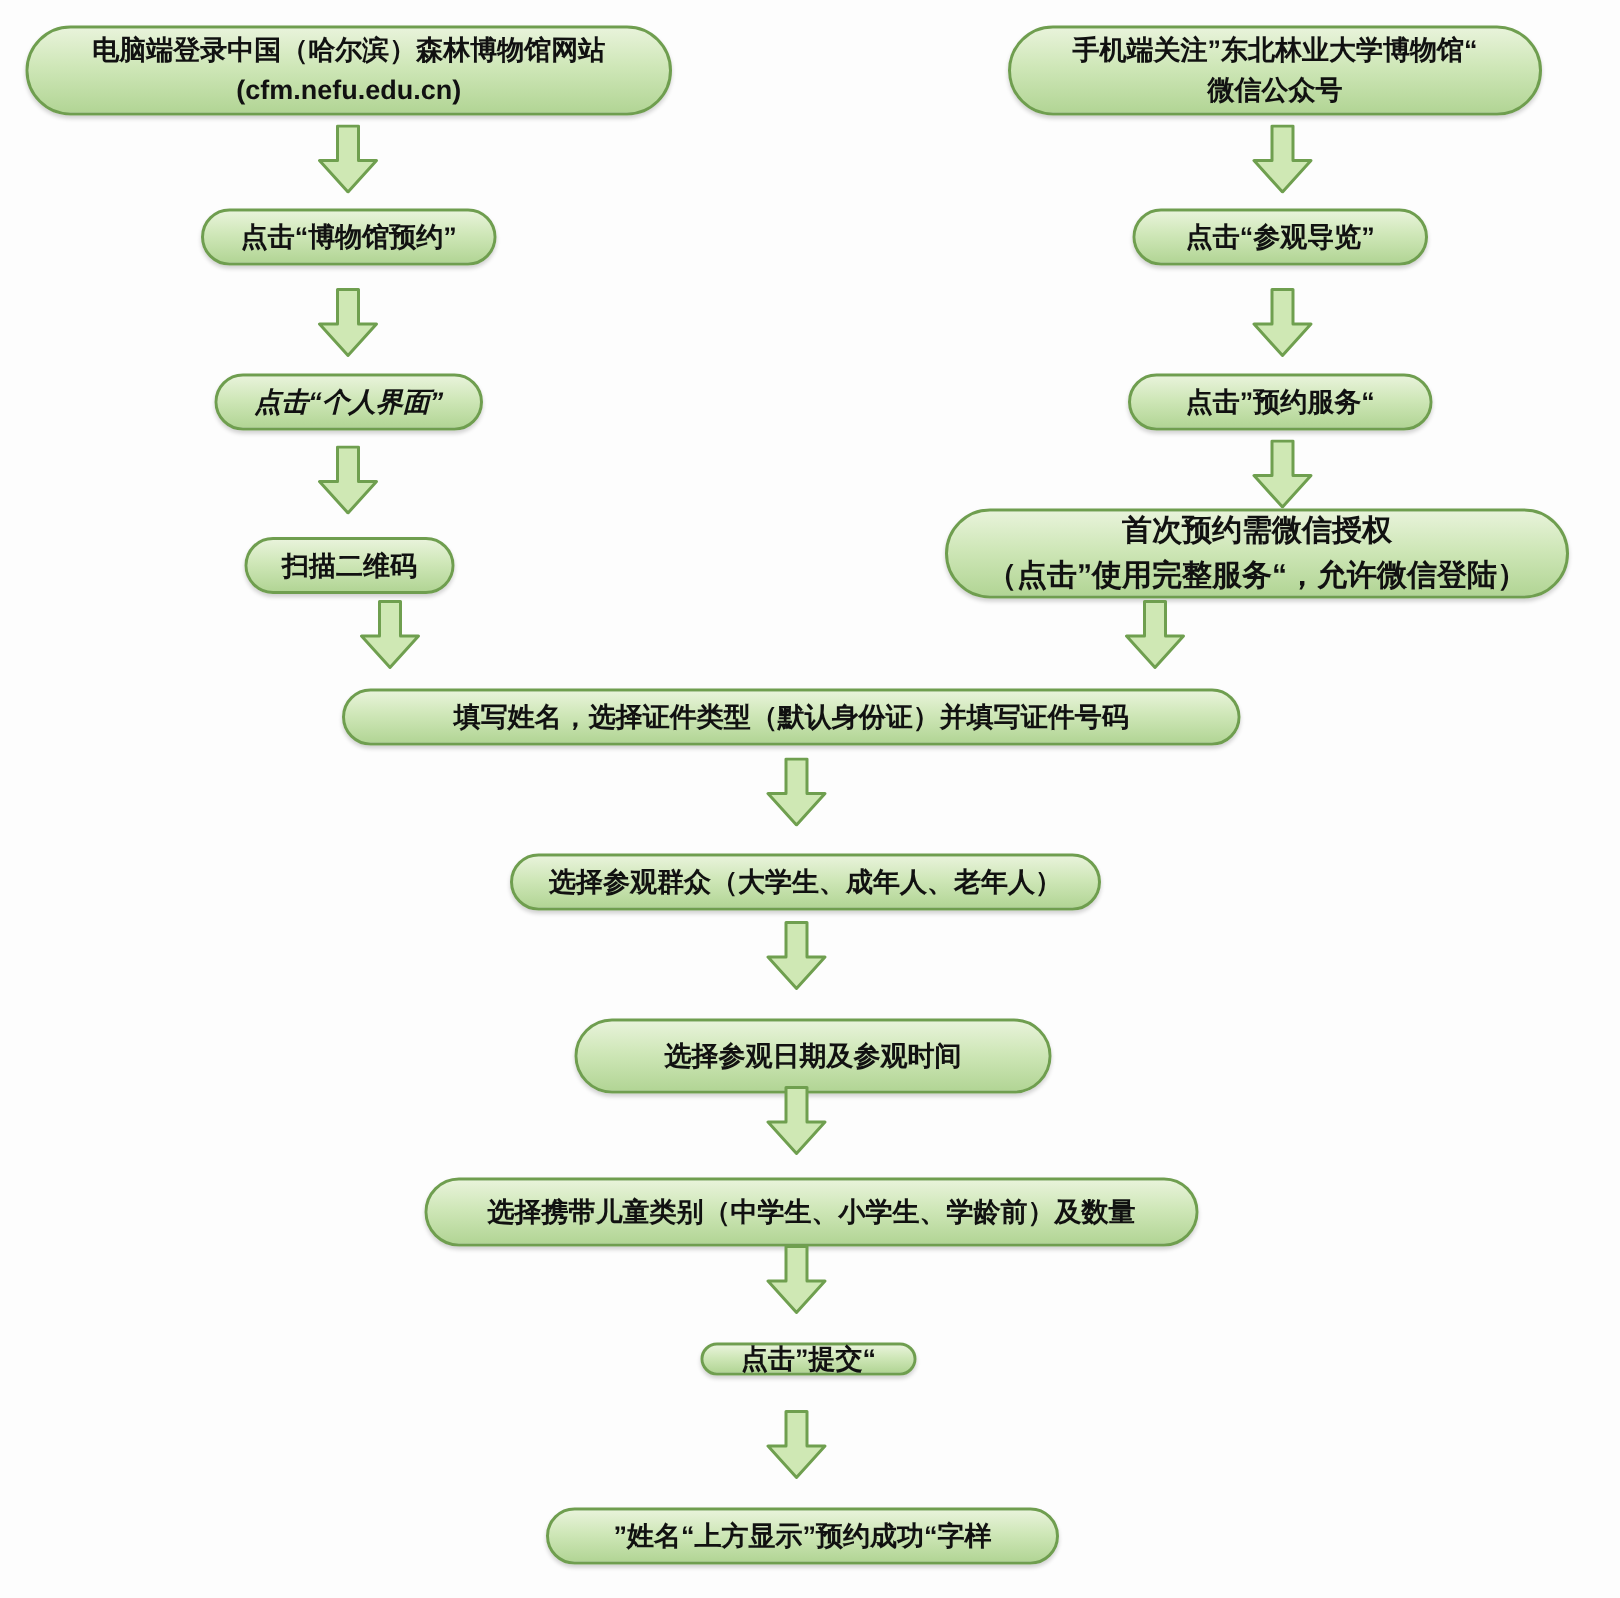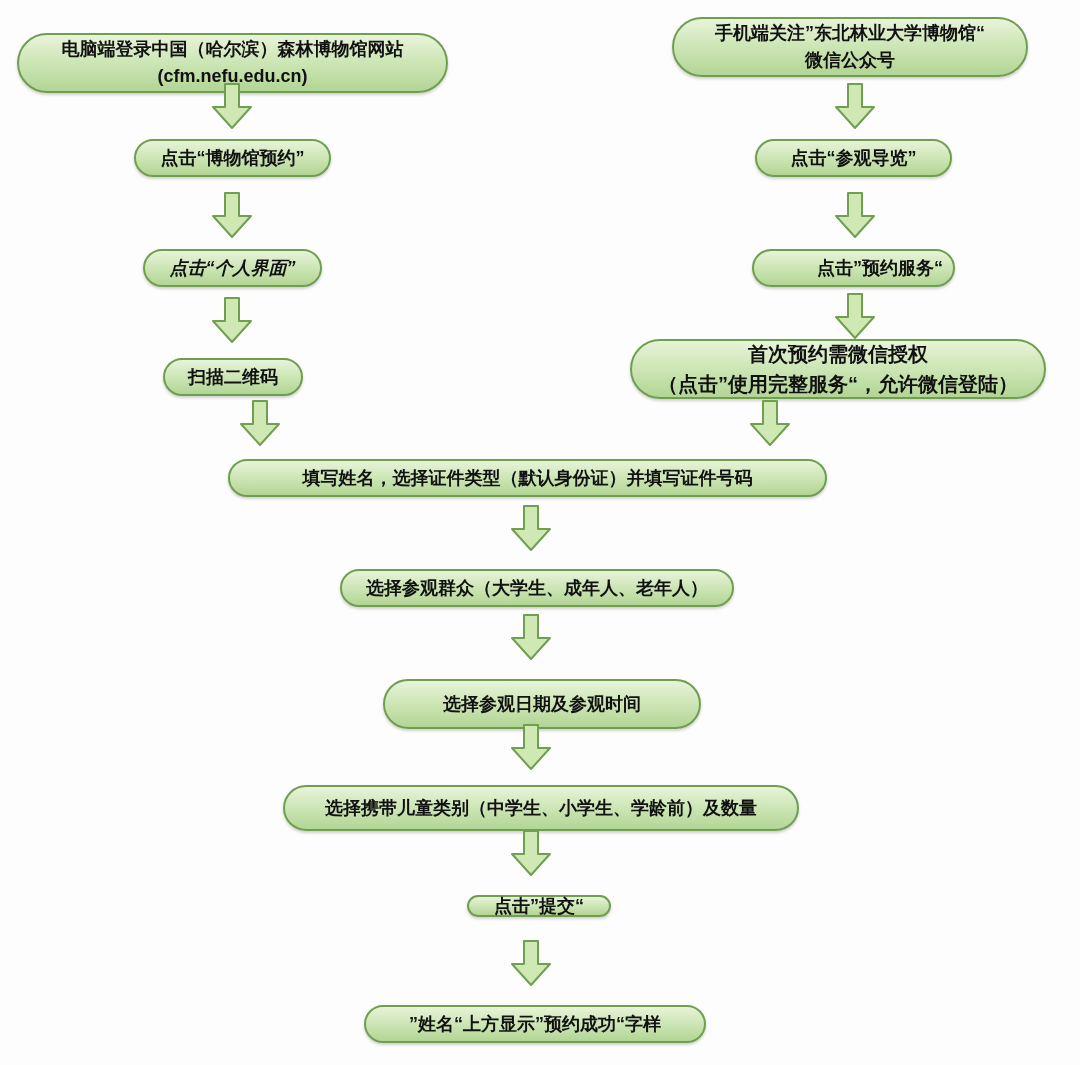--- a/index.html
+++ b/index.html
@@ -42,21 +42,21 @@
 <body>
 
 <div class="canvas">
 
   <svg width="0" height="0" style="position:absolute" aria-hidden="true">
     <defs>
       <path id="blockArrow" d="M15 1 H29 V24 H41 L22 45 L3 24 H15 Z" fill="#cfe8b4" stroke="#6f9f4f" stroke-width="2" stroke-linejoin="round"></path>
     </defs>
   </svg>
 
-  <div class="node" style="left:17px; top:17px; width:431px; height:60px;margin-top:16px;">
+  <div class="node" style="left:17px; top:17px; width:431px; height:60px;">
     <span>电脑端登录中国（哈尔滨）森林博物馆网站
 (cfm.nefu.edu.cn)</span>
   </div>
   <svg class="arrow" style="left:210px; top:83px;" width="44" height="46" viewBox="0 0 44 46">
       <use href="#blockArrow"></use>
     </svg>
 
   <div class="node" style="left:134px; top:139px; width:197px; height:38px;">
     <span>点击“博物馆预约”</span>
   </div>
@@ -86,21 +86,21 @@
       <use href="#blockArrow"></use>
     </svg>
 
   <div class="node" style="left:755px; top:139px; width:197px; height:38px;">
     <span>点击“参观导览”</span>
   </div>
   <svg class="arrow" style="left:833px; top:192px;" width="44" height="46" viewBox="0 0 44 46">
       <use href="#blockArrow"></use>
     </svg>
 
-  <div class="node" style="left:752px; top:249px; width:203px; height:38px;justify-content:flex-end;">
+  <div class="node" style="left:752px; top:249px; width:203px; height:38px;">
     <span>点击”预约服务“</span>
   </div>
   <svg class="arrow" style="left:833px; top:293px;" width="44" height="46" viewBox="0 0 44 46">
       <use href="#blockArrow"></use>
     </svg>
 
   <div class="node" style="left:630px; top:339px; width:416px; height:60px; font-size:20px;">
     <span>首次预约需微信授权
 （点击”使用完整服务“，允许微信登陆）</span>
   </div>

